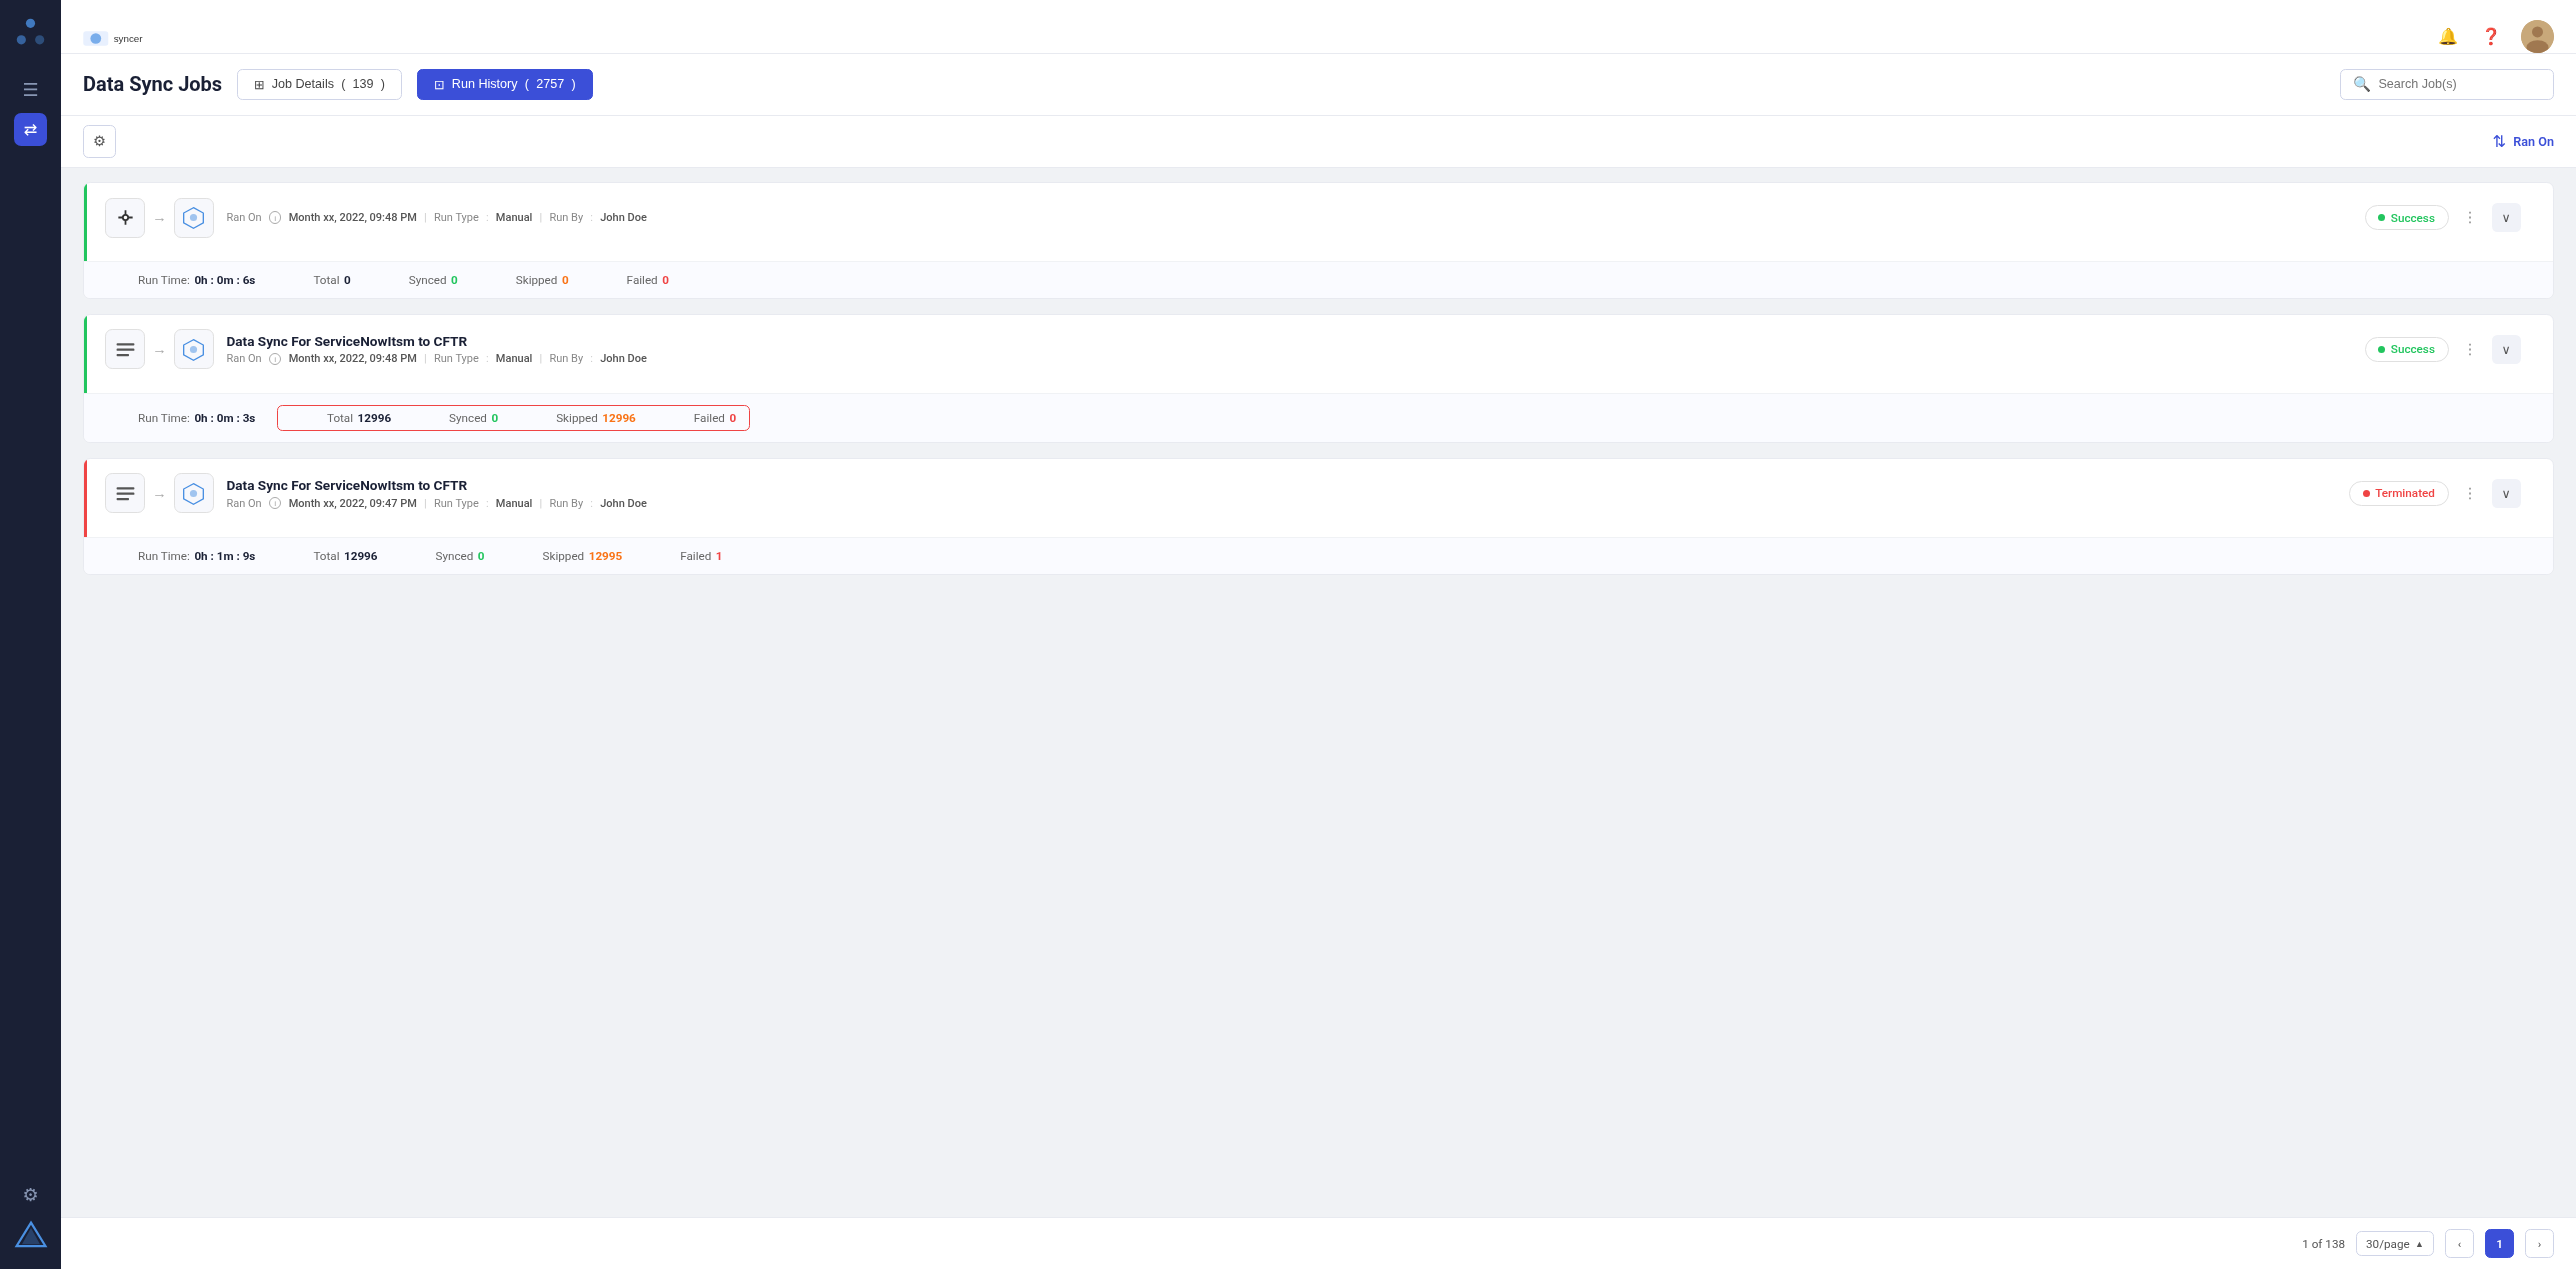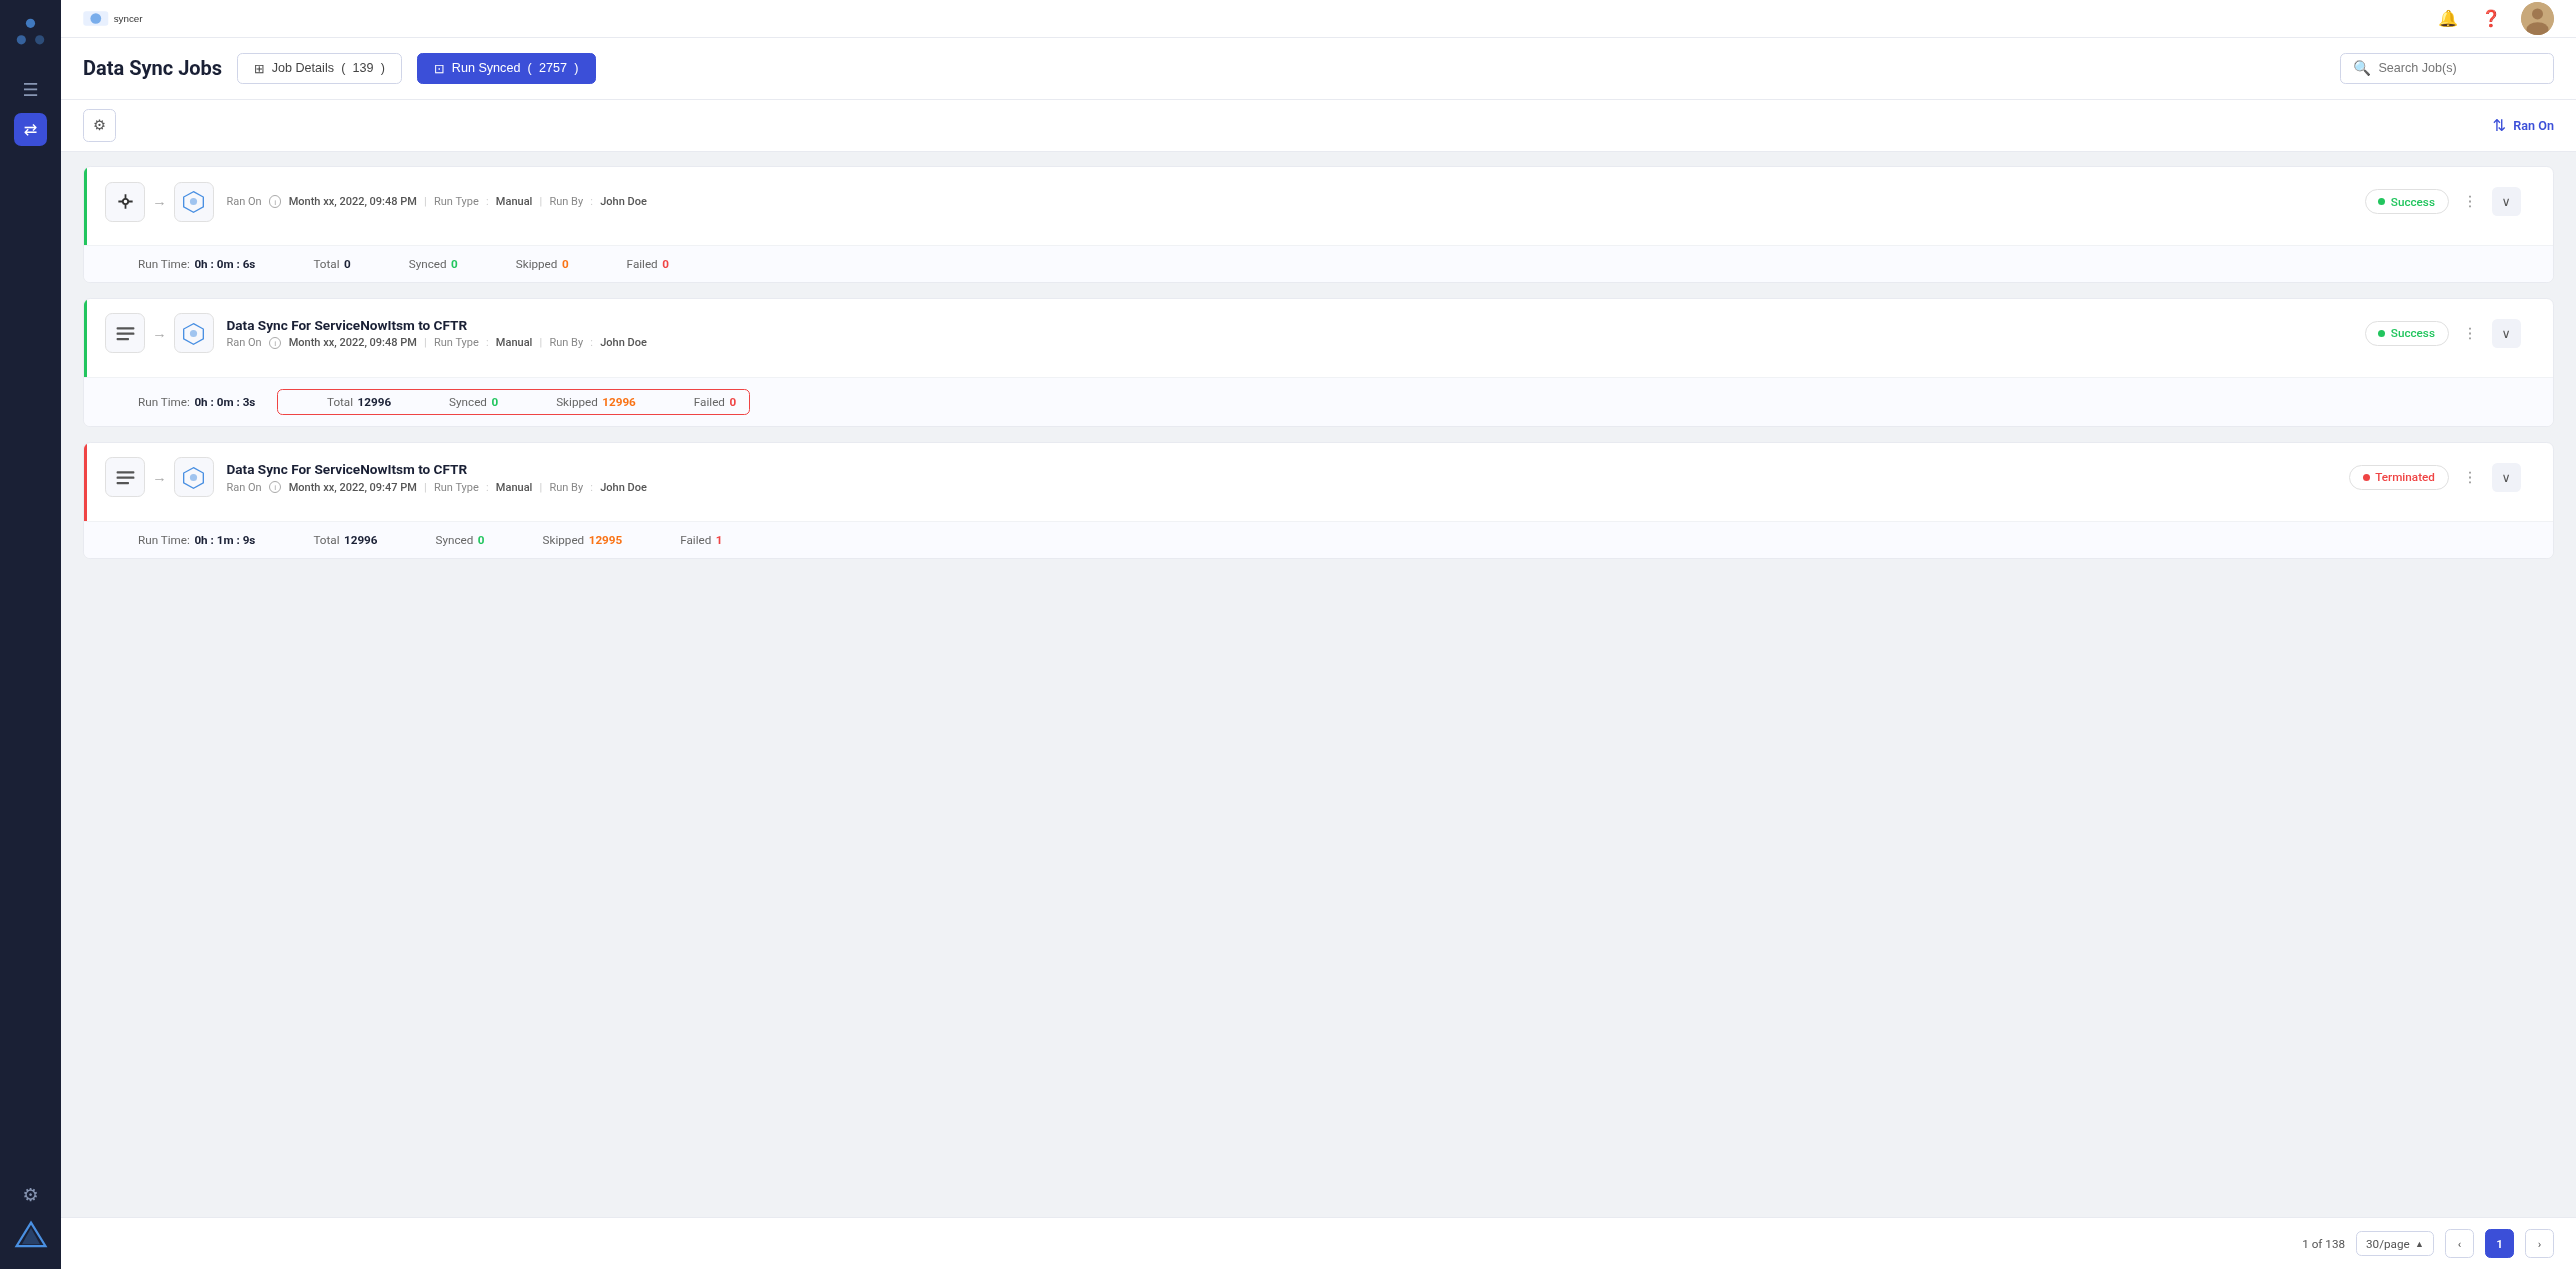--- a/index.html
+++ b/index.html
@@ -55,23 +55,23 @@
       flex: 1;
       display: flex;
       flex-direction: column;
       overflow: hidden;
       background: #f0f2f5;
     }
 
     
     .topnav {
       background: white;
-      height: 38px;
-      display: flex;
-      align-items: center;
+      height: 54px;
+      display: flex;
+      align-items: flex-end;
       padding: 0 22px;
       border-bottom: 0.9px solid #e8eaf0;
       gap: 14.5px;
     }
     .topnav-logo {
       height: 29px;
       display: flex; align-items: center;
     }
     .topnav-spacer { flex: 1; }
     .topnav-icons {
@@ -414,21 +414,21 @@
 
   <div class="page-header">
     <h1 class="page-title">Data Sync Jobs</h1>
     <button class="tab-btn">
       <span class="tab-icon">⊞</span>
       <span>Job Details</span>
       (<span>139</span>)
     </button>
     <button class="tab-btn active">
       <span class="tab-icon">⊡</span>
-      <span>Run Synced</span>
+      <span>Run History</span>
       (<span>2757</span>)
     </button>
     <div class="search-box">
       <span style="color:#aaa;">🔍</span>
       <input type="text" placeholder="Search Job(s)" style="">
     </div>
   </div>
 
   <div class="toolbar">
     <div class="filter-btn">

